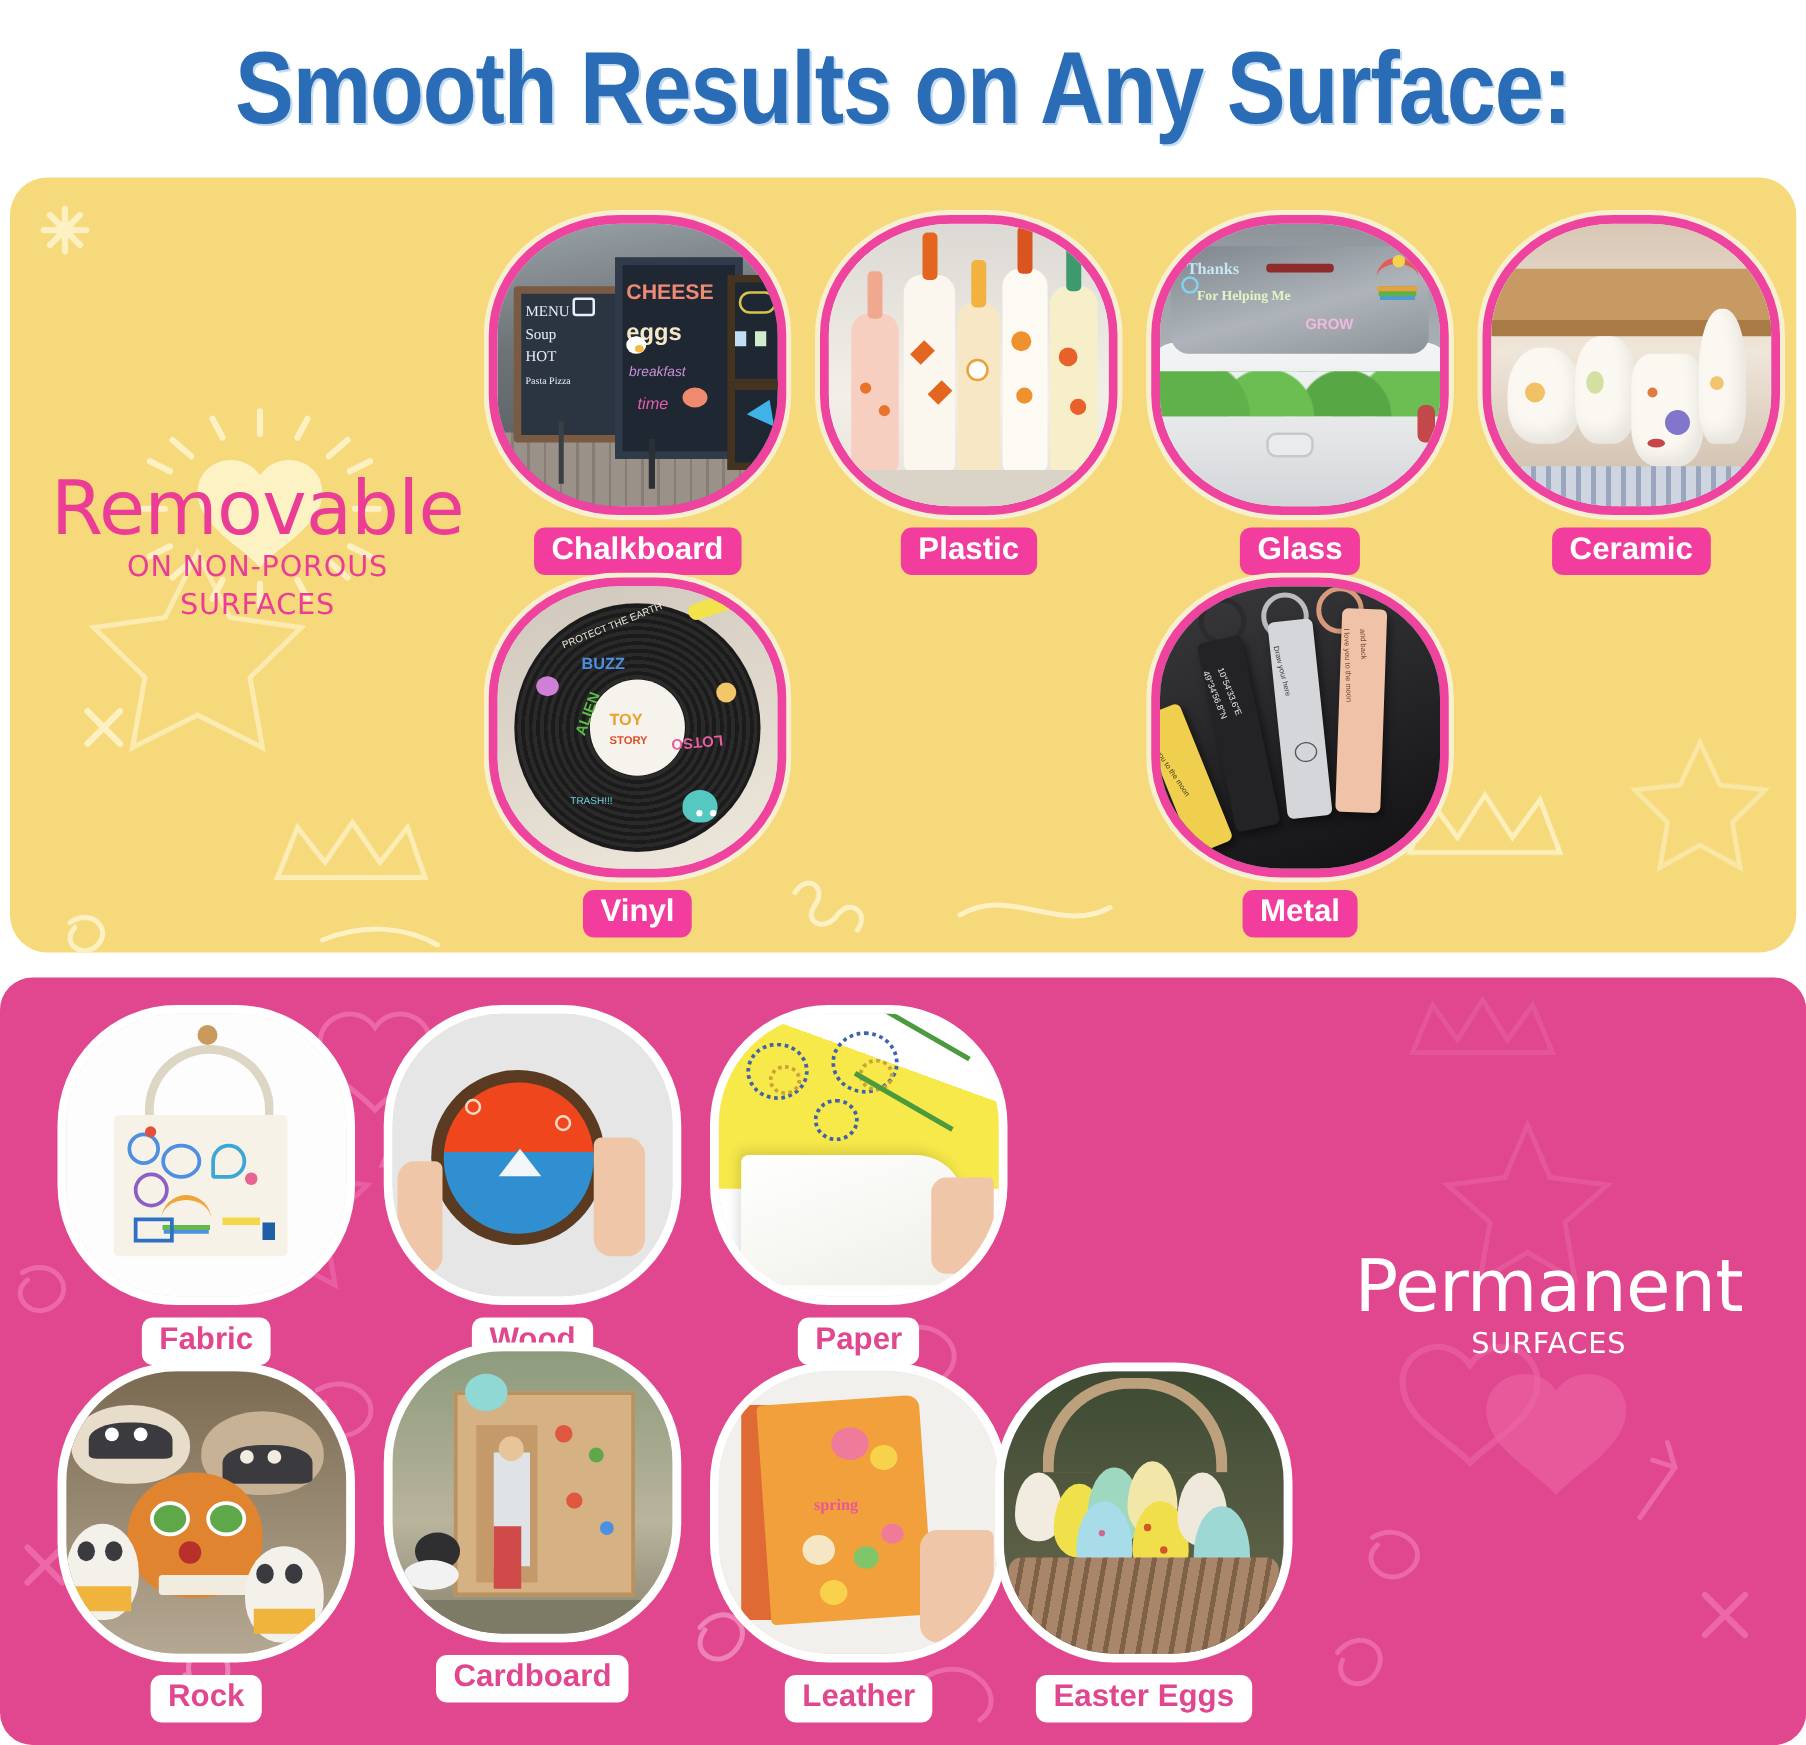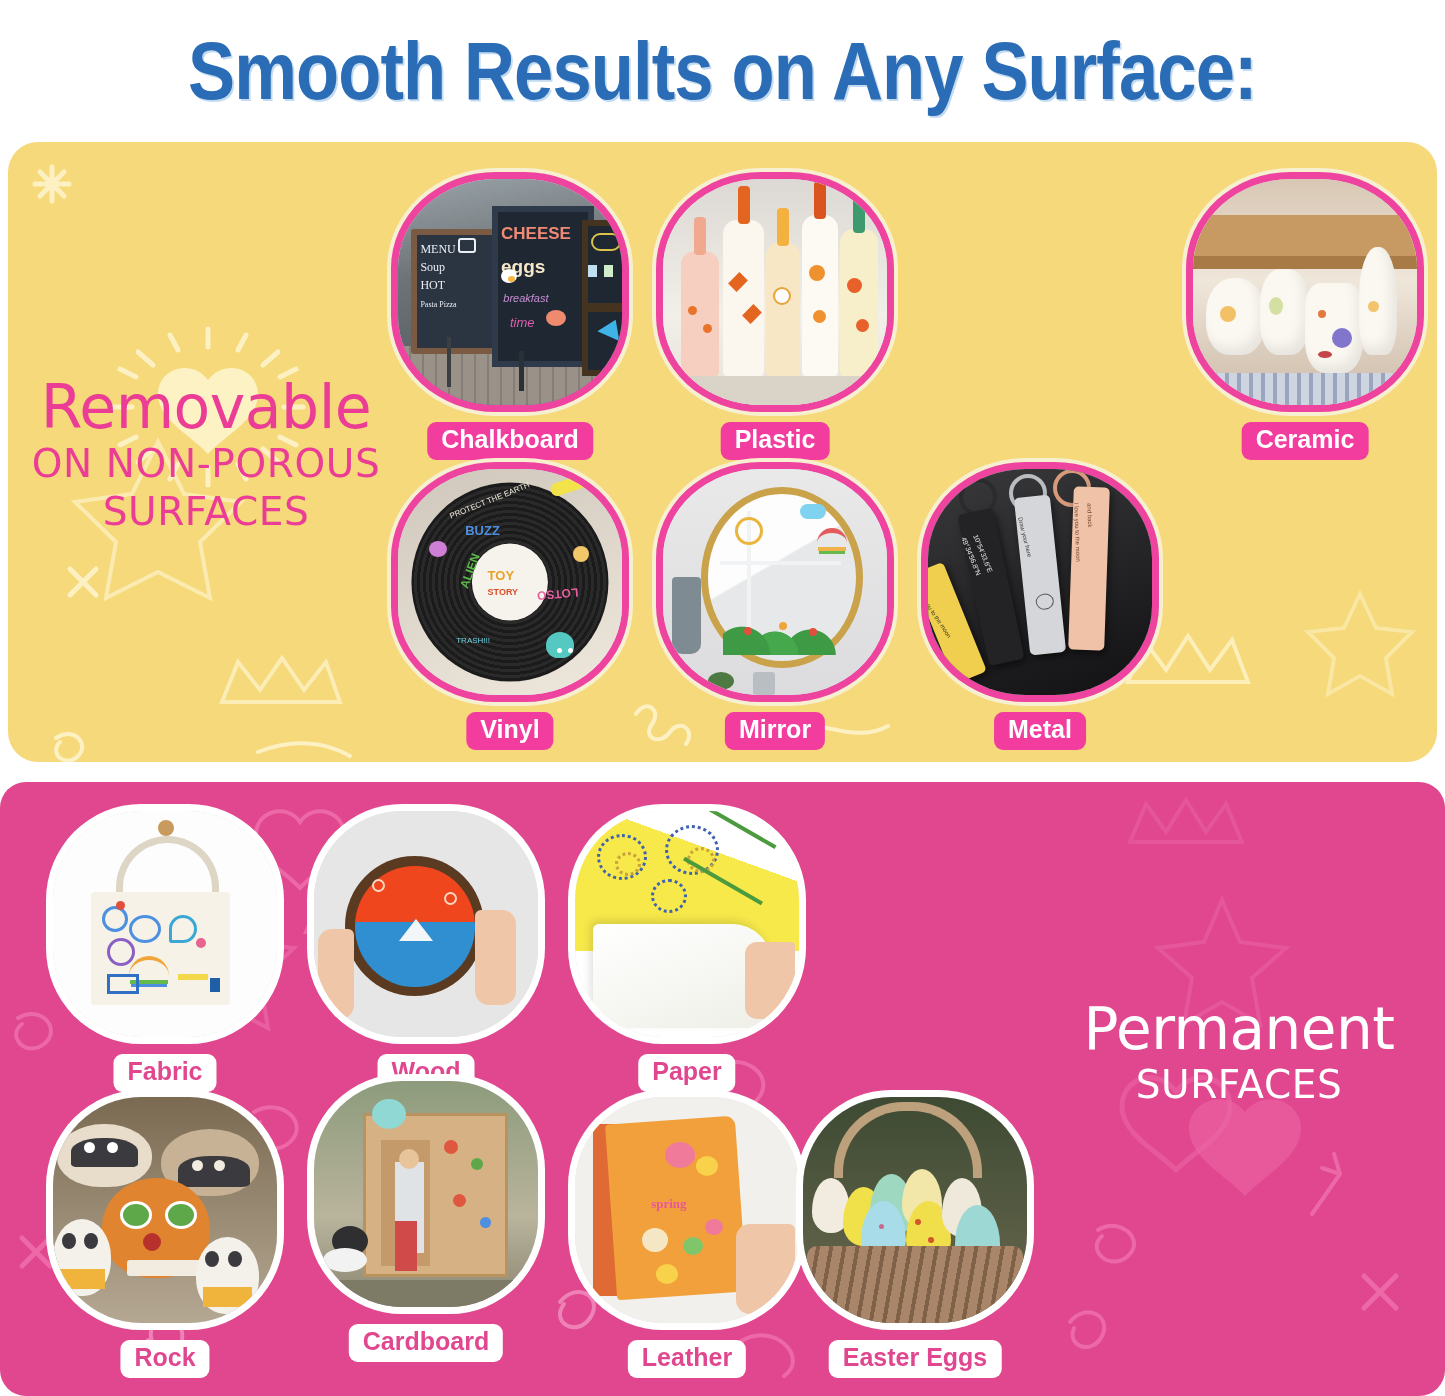--- a/index.html
+++ b/index.html
@@ -48,21 +48,21 @@
   #permanent-head{left:1050px;top:1000px;width:390px;}
 
   .big-word{
     font-size:62px;font-weight:400;letter-spacing:-.5px;line-height:1.02;
     font-family:"DejaVu Sans","Liberation Sans",sans-serif;
   }
   #removable-head .big-word{color:#ec3d96;font-size:60px;}
   #permanent-head .big-word{color:#ffffff;font-size:58px;}
 
   .sub-word{
-    font-size:39px;font-weight:400;line-height:1.12;letter-spacing:.6px;
+    font-size:23px;font-weight:400;line-height:1.12;letter-spacing:.6px;
     margin-top:4px;
     font-family:"DejaVu Sans","Liberation Sans",sans-serif;
   }
   #removable-head .sub-word{color:#ec3d96;}
   #permanent-head .sub-word{color:#ffffff;}
 
   
   .cell{position:absolute;}
   .thumb{
     position:absolute;left:0;top:0;overflow:hidden;
@@ -317,20 +317,42 @@
           <span class="neck" style="background:#3c9a6e;"></span>
           </div>
         <div class="sk rd" style="left:82%;top:44%;width:15px;height:15px;background:#e8602a;"></div>
         <div class="sk rd" style="left:86%;top:62%;width:13px;height:13px;background:#e8602a;"></div>
         <div class="sk" style="left:0;bottom:0;width:100%;height:13%;background:#d9d3c8;"></div>
       </div>
     </div>
     <div class="chip removable" style="top:250px;">Plastic</div>
   </div>
 
+  <div class="cell" style="left:913px;top:30px;width:238px;height:290px;">
+    <div class="thumb removable">
+      <div class="scene">
+        <div class="sk" style="inset:0;background:linear-gradient(180deg,#8d959b,#cfd3d6);"></div>
+        <div class="sk car-body"></div>
+        <div class="sk car-win">
+          <div class="sk" style="left:6%;top:12%;color:#c7e6f5;font-size:13px;font-weight:700;font-family:'Liberation Serif',serif;">Thanks</div>
+          <div class="sk" style="left:10%;top:40%;color:#e4f3c6;font-size:11px;font-weight:700;font-family:'Liberation Serif',serif;">For Helping Me</div>
+          <div class="sk" style="left:52%;top:64%;color:#f2b8dd;font-size:12px;font-weight:700;">GROW</div>
+          <div class="sk" style="right:4%;top:10%;width:34px;height:18px;border-top:5px solid #e45b5b;border-radius:20px 20px 0 0;
+                      box-shadow:0 5px 0 -1px #e8a23c,0 10px 0 -2px #5fb14a,0 14px 0 -3px #4b9bd6;"></div>
+          <div class="sk rd" style="left:86%;top:8%;width:10px;height:10px;background:#f4d44a;"></div>
+          <div class="sk" style="left:4%;top:28%;width:10px;height:10px;border:2px solid #7fd3f0;border-radius:50%;"></div>
+        </div>
+        <div class="sk grass" style="top:52%;height:16%;bottom:auto;"></div>
+        <div class="sk" style="left:38%;top:14%;width:24%;height:7px;background:#8e2b2b;border-radius:3px;"></div>
+        <div class="sk rd" style="left:38%;top:74%;width:34px;height:16px;background:#e9ebed;border:2px solid #c6c9cc;border-radius:8px;"></div>
+        <div class="sk" style="right:2%;top:64%;width:14px;height:30px;background:#c2484a;border-radius:6px;"></div>
+      </div>
+    </div>
+    <div class="chip removable" style="top:250px;">Glass</div>
+  </div>
 
   <div class="cell" style="left:1178px;top:30px;width:238px;height:290px;">
     <div class="thumb removable">
       <div class="scene">
         <div class="sk cer-bg"></div>
         <div class="sk" style="left:0;top:16%;width:100%;height:22%;background:#c79a63;"></div>
         <div class="sk" style="left:0;top:34%;width:100%;height:6%;background:#a87b46;"></div>
         <div class="sk pot" style="left:6%;top:44%;width:26%;height:34%;"></div>
         <div class="sk rd" style="left:12%;top:56%;width:16px;height:16px;background:#f0b64c;opacity:.85;"></div>
         <div class="sk pot" style="left:30%;top:40%;width:22%;height:38%;border-radius:40% 40% 36% 36%;"></div>
@@ -366,46 +388,20 @@
         <div class="sk rd" style="left:76%;top:79%;width:5px;height:5px;background:#fff;"></div>
         <div class="sk rd" style="left:14%;top:32%;width:18px;height:16px;background:#cf7fd6;"></div>
         <div class="sk rd" style="left:78%;top:34%;width:16px;height:16px;background:#f2c76a;"></div>
         <div class="sk" style="left:68%;top:4%;width:44px;height:13px;background:#f3e34a;border-radius:6px;transform:rotate(-18deg);"></div>
         <div class="sk" style="left:84%;top:2%;width:16px;height:13px;background:#e8582c;border-radius:3px;transform:rotate(-18deg);"></div>
       </div>
     </div>
     <div class="chip removable" style="top:250px;">Vinyl</div>
   </div>
 
-  <div class="cell" style="left:648px;top:320px;width:238px;height:290px;">
-    <div class="thumb removable">
-      <div class="scene">
-        <div class="sk mir-bg"></div>
-        <div class="sk mirror">
-          <div class="sk" style="left:26%;top:10%;width:4px;height:78%;background:#f1f2f3;"></div>
-          <div class="sk" style="left:8%;top:40%;width:82%;height:4px;background:#f1f2f3;"></div>
-          <div class="sk rd" style="left:18%;top:14%;width:22px;height:22px;border:3px solid #eab53c;"></div>
-          <div class="sk" style="left:62%;top:6%;width:26px;height:15px;background:#7fd3f0;border-radius:12px;"></div>
-          <div class="sk" style="right:6%;top:20%;width:30px;height:14px;border-top:5px solid #e45b5b;border-radius:18px 18px 0 0;
-                box-shadow:0 5px 0 -1px #f0b34a,0 9px 0 -2px #63b94e;"></div>
-          <div class="sk" style="left:10%;bottom:4%;width:80%;height:24%;
-                background:radial-gradient(circle at 16% 100%,#3f9a45 0 26%,transparent 27%),
-                           radial-gradient(circle at 44% 100%,#46a84c 0 30%,transparent 31%),
-                           radial-gradient(circle at 74% 100%,#3f9a45 0 26%,transparent 27%);"></div>
-          <div class="sk rd" style="left:24%;bottom:16%;width:8px;height:8px;background:#e2503c;"></div>
-          <div class="sk rd" style="left:48%;bottom:19%;width:8px;height:8px;background:#f0a53a;"></div>
-          <div class="sk rd" style="left:68%;bottom:15%;width:8px;height:8px;background:#e2503c;"></div>
-        </div>
-        <div class="sk" style="left:4%;top:48%;width:13%;height:34%;background:#7f8b93;border-radius:4px 4px 10px 10px;"></div>
-        <div class="sk" style="left:40%;bottom:0;width:10%;height:10%;background:#b9bec2;border-radius:3px;"></div>
-        <div class="sk rd" style="left:20%;bottom:2%;width:26px;height:18px;background:#4d7a43;"></div>
-      </div>
-    </div>
-    <div class="chip removable" style="top:250px;">Mirror</div>
-  </div>
 
   <div class="cell" style="left:913px;top:320px;width:238px;height:290px;">
     <div class="thumb removable">
       <div class="scene">
         <div class="sk met-bg"></div>
         <div class="sk rd" style="left:14%;top:4%;width:30px;height:30px;border:4px solid #2b2b2d;"></div>
         <div class="sk rd" style="left:36%;top:2%;width:30px;height:30px;border:4px solid #b9bcc0;"></div>
         <div class="sk rd" style="left:56%;top:0%;width:30px;height:30px;border:4px solid #d79a7c;"></div>
         <div class="sk tag" style="left:2%;top:42%;width:15%;height:52%;background:#f0cf4e;transform:rotate(-22deg);">
           <div class="sk" style="left:8%;top:12%;color:#3a3a1d;font-size:6px;transform:rotate(78deg);transform-origin:left top;white-space:nowrap;">I love you to the moon</div>

